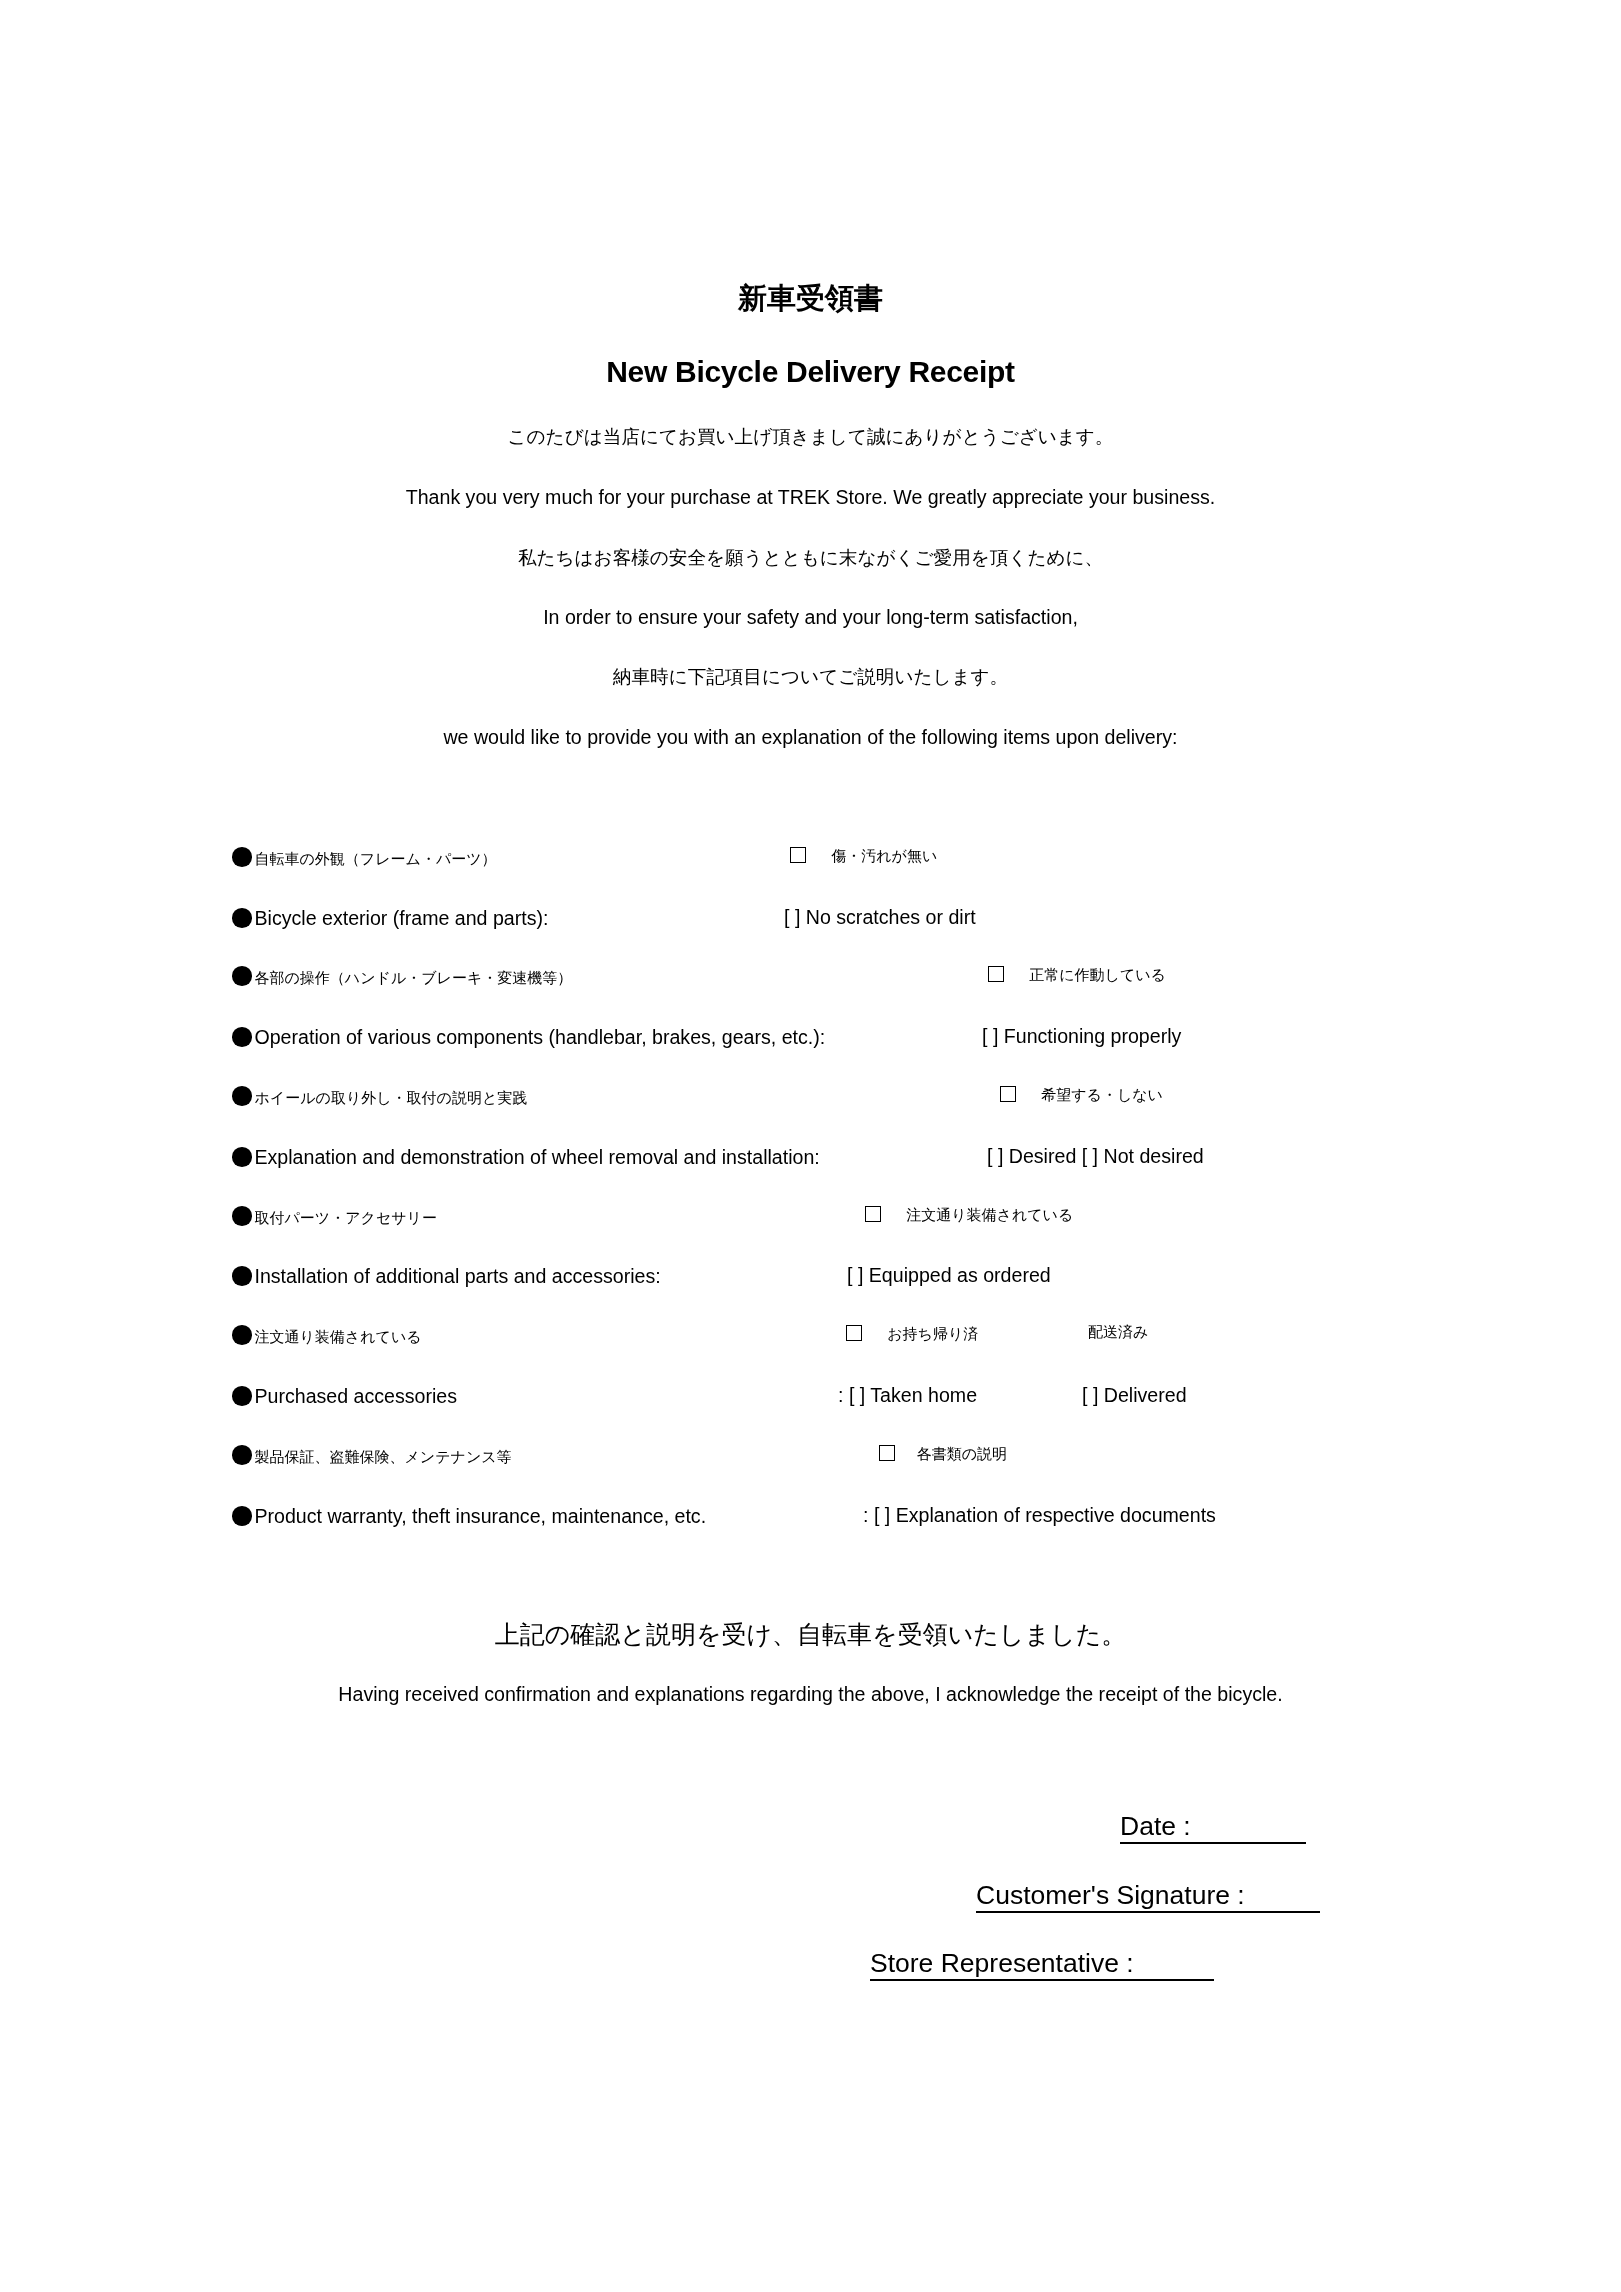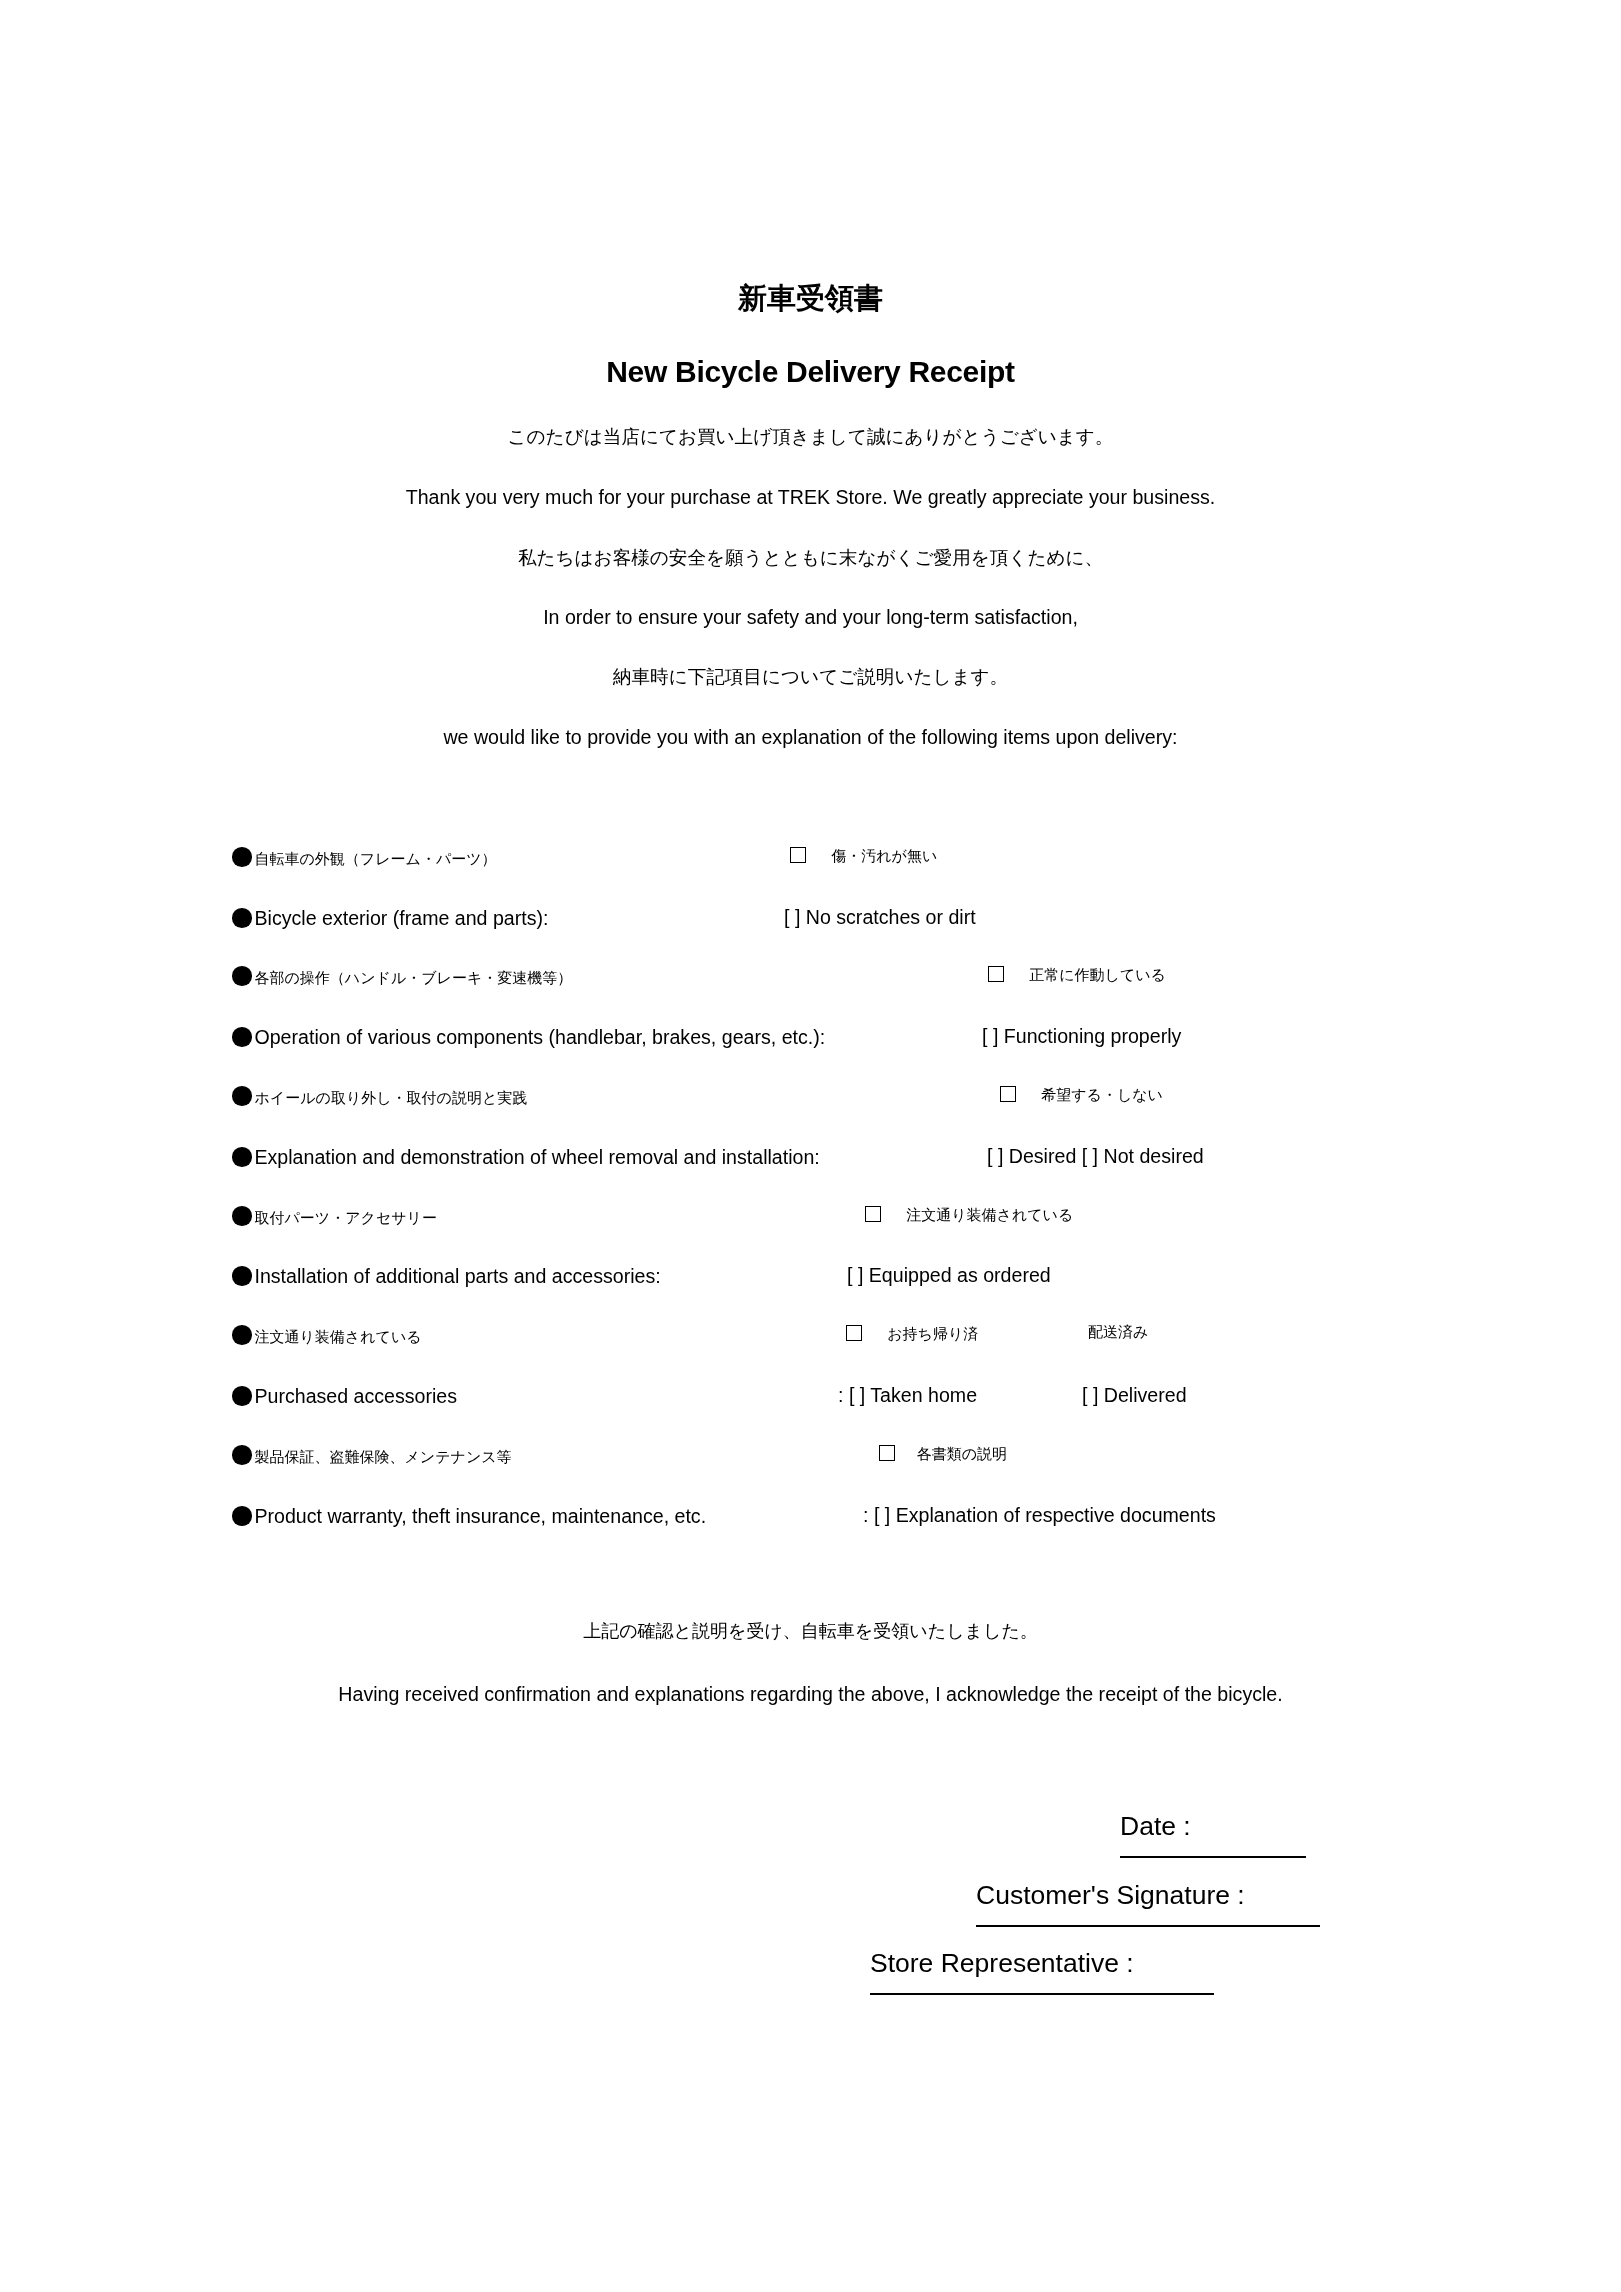--- a/index.html
+++ b/index.html
@@ -8,23 +8,23 @@
     .abs { position: absolute; white-space: nowrap; line-height: 1; }
     .center { left: 0; width: 1621px; text-align: center; }
     .title-jp { font-size: 29px; font-weight: bold; top: 284px; }
     .title-en { font-family: "Liberation Sans", sans-serif; font-size: 30px; font-weight: bold; top: 357px; letter-spacing: -0.3px; }
     .intro { font-size: 18.6px; }
     .intro.en { font-family: "Liberation Sans", sans-serif; font-size: 19.6px; }
     .row { font-size: 15px; }
     .row.en { font-family: "Liberation Sans", sans-serif; font-size: 19.6px; }
     .bullet { display: inline-block; width: 19.6px; height: 19.6px; border-radius: 50%; background: #000; vertical-align: -2.9px; margin-right: 2.9px; }
     .checkbox { display: inline-block; width: 15.7px; height: 15.7px; border: 1.5px solid #000; box-sizing: border-box; vertical-align: -2px; }
-    .closing { font-size: 18px; }
+    .closing { font-size: 25px; }
     .closing.en { font-family: "Liberation Sans", sans-serif; font-size: 19.6px; }
-    .sig { font-family: "Liberation Sans", sans-serif; font-size: 26.5px; border-bottom: 2.5px solid #000; padding-bottom: 16px; }
+    .sig { font-family: "Liberation Sans", sans-serif; font-size: 26.5px; border-bottom: 2.5px solid #000; padding-bottom: 2px; }
   </style>
 </head>
 <body>
 
 <div class="page">
 
   <div class="abs center title-jp">新車受領書</div>
   <div class="abs center title-en">New Bicycle Delivery Receipt</div>
 
   <div class="abs center intro" style="top:428px;">このたびは当店にてお買い上げ頂きまして誠にありがとうございます。</div>

